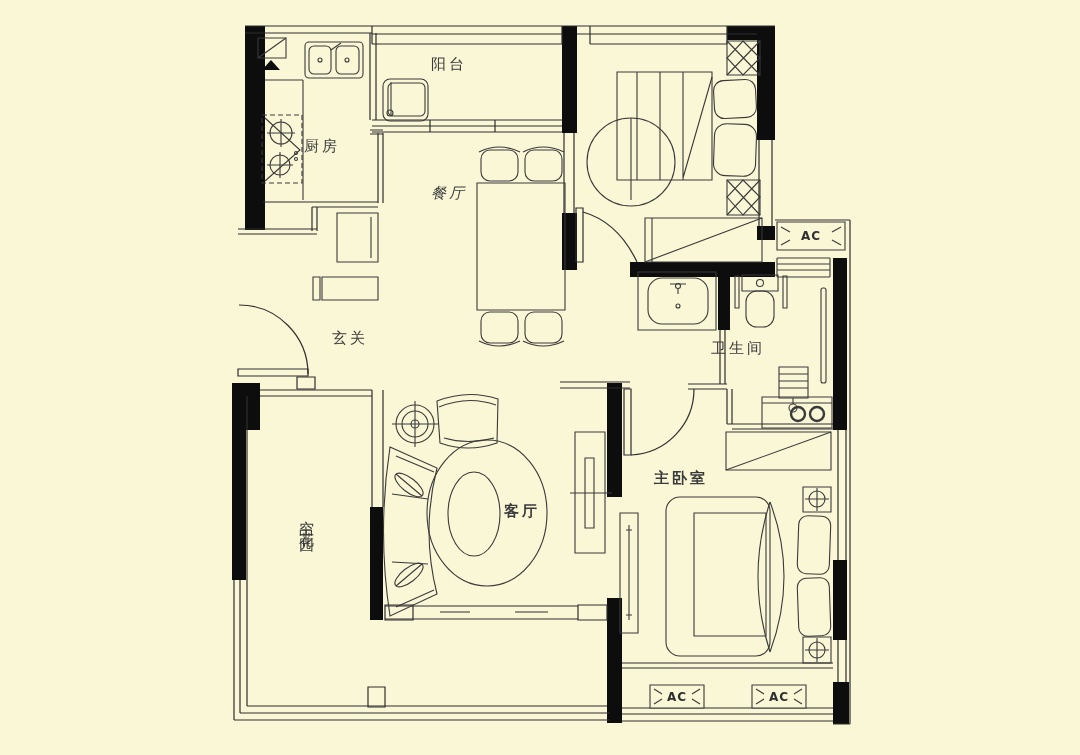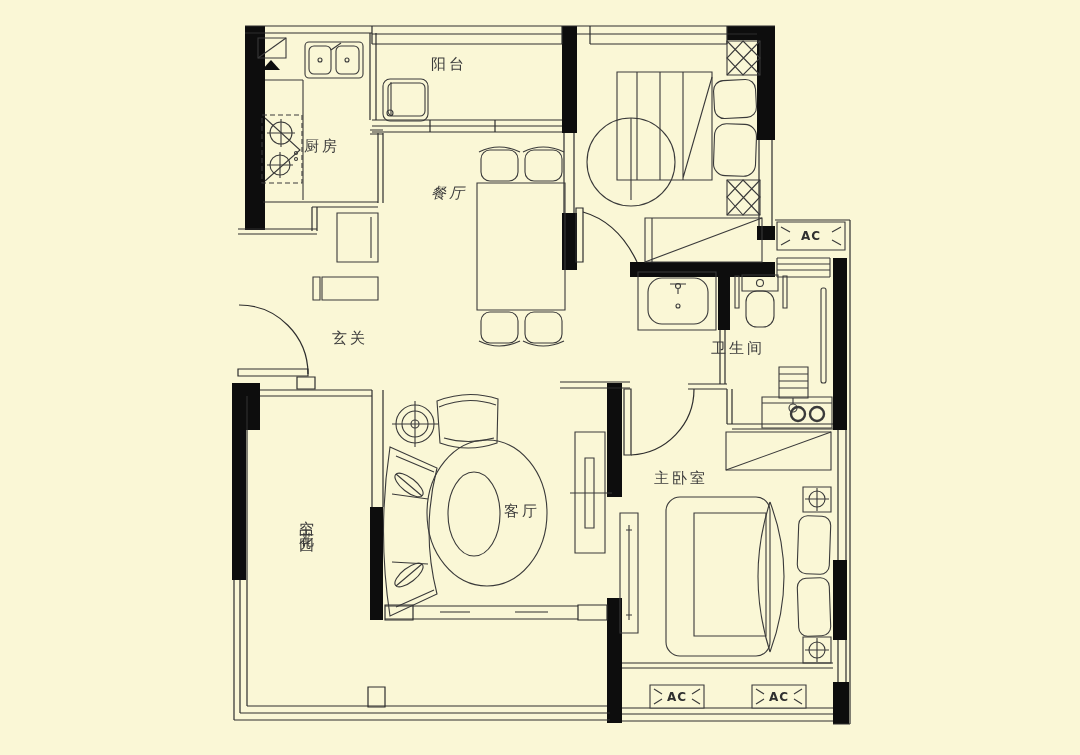--- a/index.html
+++ b/index.html
@@ -304,20 +304,20 @@
         <path d="M756 689 L764 694 M756 704 L764 699 M802 689 L794 694 M802 704 L794 699"></path>
       </g>
     </g>
   </svg>
 
   <div class="room-label" style="left:449px; top:64px;">阳台</div>
   <div class="room-label" style="left:322px; top:146px;">厨房</div>
   <div class="room-label" style="left:449px; top:193px;font-style:italic;">餐厅</div>
   <div class="room-label" style="left:350px; top:338px;">玄关</div>
   <div class="room-label" style="left:738px; top:348px;">卫生间</div>
-  <div class="room-label" style="left:522px; top:511px;">客厅</div>
-  <div class="room-label" style="left:681px; top:478px;">主卧室</div>
+  <div class="room-label" style="left:522px; top:511px;font-weight:bold;">客厅</div>
+  <div class="room-label" style="left:681px; top:478px;font-weight:bold;">主卧室</div>
   <div class="room-label vertical" style="left:306px; top:520px;">空中花园</div>
 
   <div class="ac-label" style="left:811px; top:236px;">AC</div>
   <div class="ac-label" style="left:677px; top:697px;">AC</div>
   <div class="ac-label" style="left:779px; top:697px;">AC</div>
 </div>
 
 </body></html>

